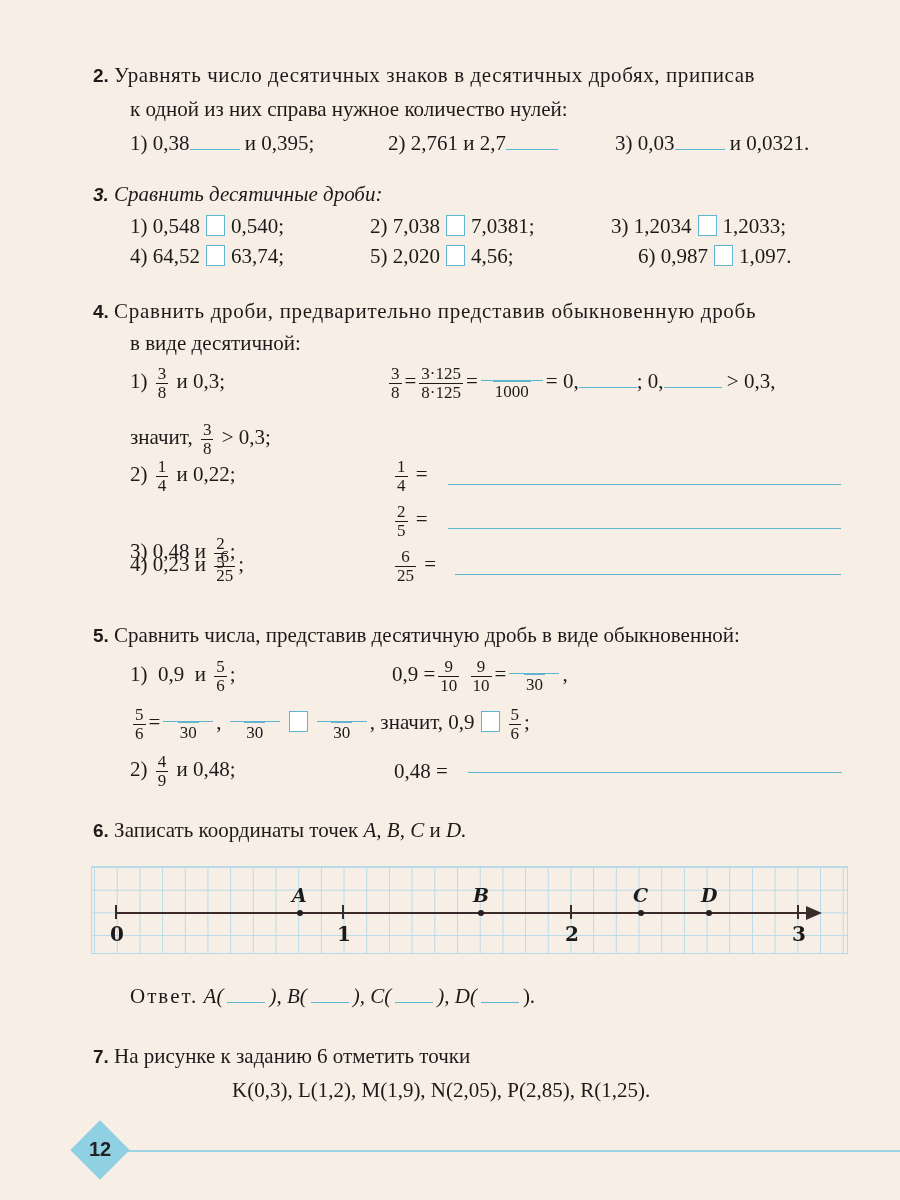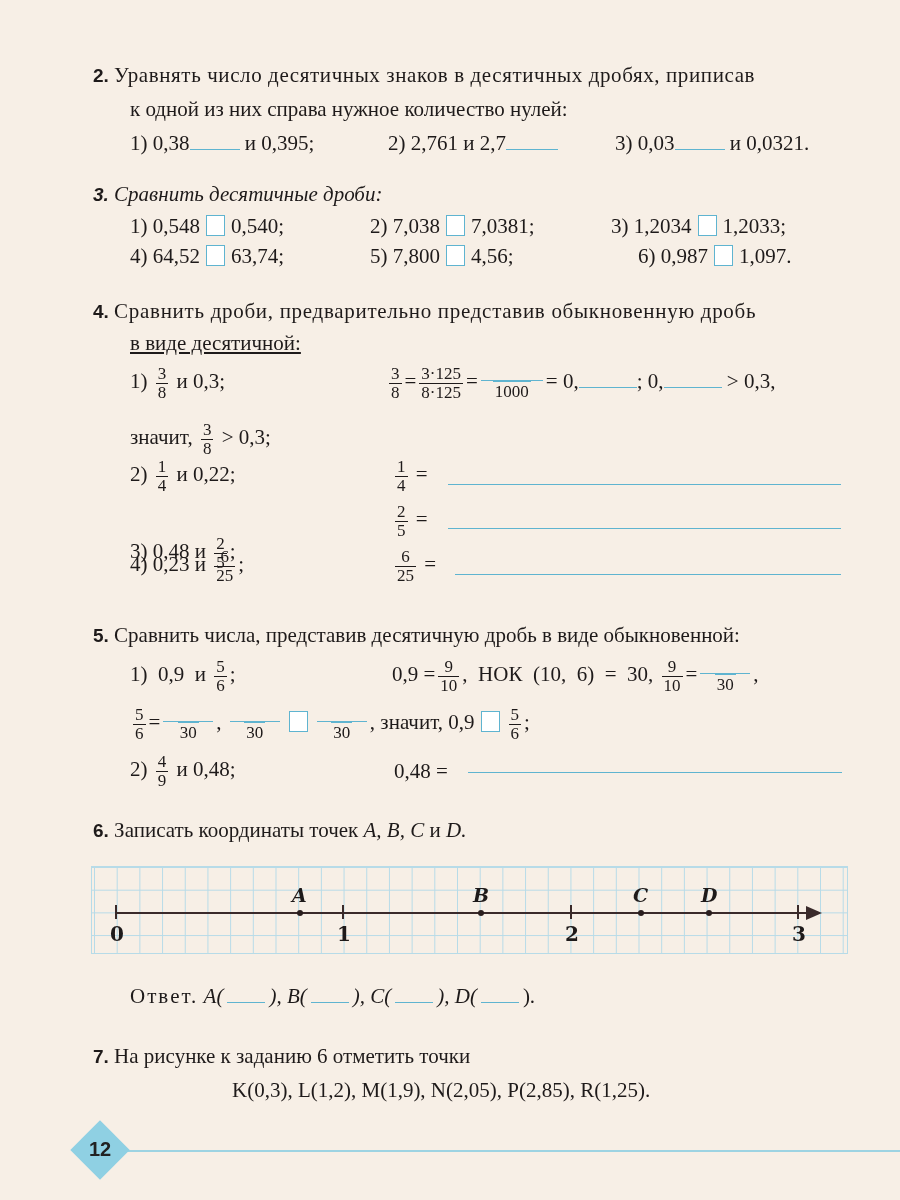--- a/index.html
+++ b/index.html
@@ -63,28 +63,28 @@
 </div>
 
 <div class="line" style="left:93px;top:181px;font-style:italic;">
   <span class="num">3.</span>
   <span>Сравнить десятичные дроби:</span>
 </div>
 <div class="line" style="left:130px;top:213px;"><span>1) 0,548</span><span class="box"></span><span>0,540;</span></div>
 <div class="line" style="left:370px;top:213px;"><span>2) 7,038</span><span class="box"></span><span>7,0381;</span></div>
 <div class="line" style="left:611px;top:213px;"><span>3) 1,2034</span><span class="box"></span><span>1,2033;</span></div>
 <div class="line" style="left:130px;top:243px;"><span>4) 64,52</span><span class="box"></span><span>63,74;</span></div>
-<div class="line" style="left:370px;top:243px;"><span>5) 7,800</span><span class="box"></span><span>4,56;</span></div>
+<div class="line" style="left:370px;top:243px;"><span>5) 2,020</span><span class="box"></span><span>4,56;</span></div>
 <div class="line" style="left:611px;top:243px;margin-left:27px;"><span>6) 0,987</span><span class="box"></span><span>1,097.</span></div>
 
 <div class="line" style="left:93px;top:298px;">
   <span class="num">4.</span>
   <span style="letter-spacing:0.7px;">Сравнить дроби, предварительно представив обыкновенную дробь</span>
 </div>
-<div class="line" style="left:130px;top:330px;text-decoration:underline;">в виде десятичной:</div>
+<div class="line" style="left:130px;top:330px;">в виде десятичной:</div>
 
 <div class="line" style="left:130px;top:362px;line-height:38px;">
   <span>1)</span>
   <span class="frac">
       <span class="n">3</span>
       <span class="d">8</span>
     </span>
   <span>и 0,3;</span>
 </div>
 <div class="line" style="left:386px;top:362px;line-height:38px;">
@@ -163,21 +163,21 @@
   <span style="white-space:pre;">1)  0,9  и</span>
   <span class="frac">
       <span class="n">5</span>
       <span class="d">6</span>
     </span>;
 </div>
 <div class="line" style="left:392px;top:655px;line-height:38px;">
   <span>0,9 =</span><span class="frac">
       <span class="n">9</span>
       <span class="d">10</span>
-    </span><span style="white-space:pre;">,  НОК  (10,  6)  =  30,</span>
+    </span>
   <span class="frac">
       <span class="n">9</span>
       <span class="d">10</span>
     </span>=<span class="frac">
       <span class="bn"></span>
       <span class="bd">30</span>
     </span>,
 </div>
 <div class="line" style="left:130px;top:703px;line-height:38px;">
   <span class="frac">

